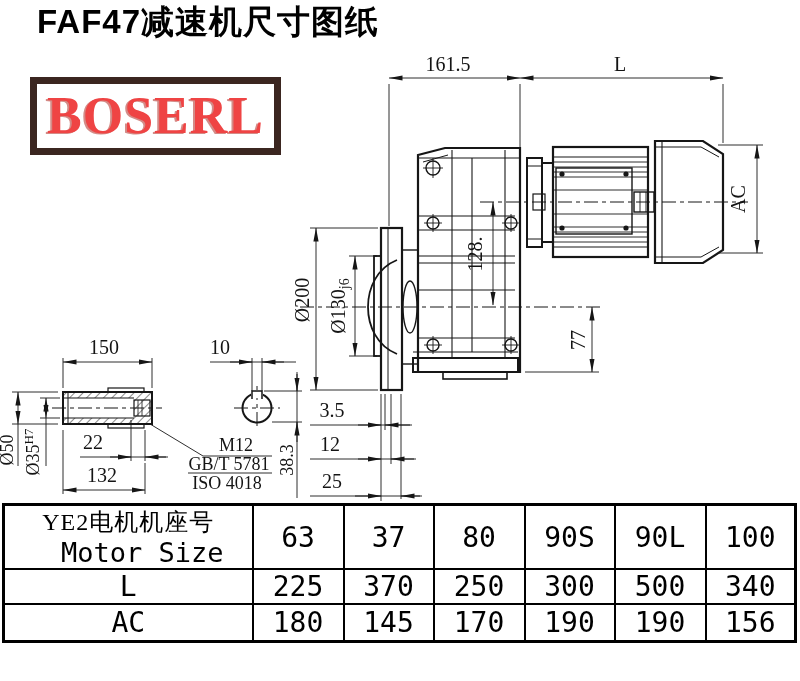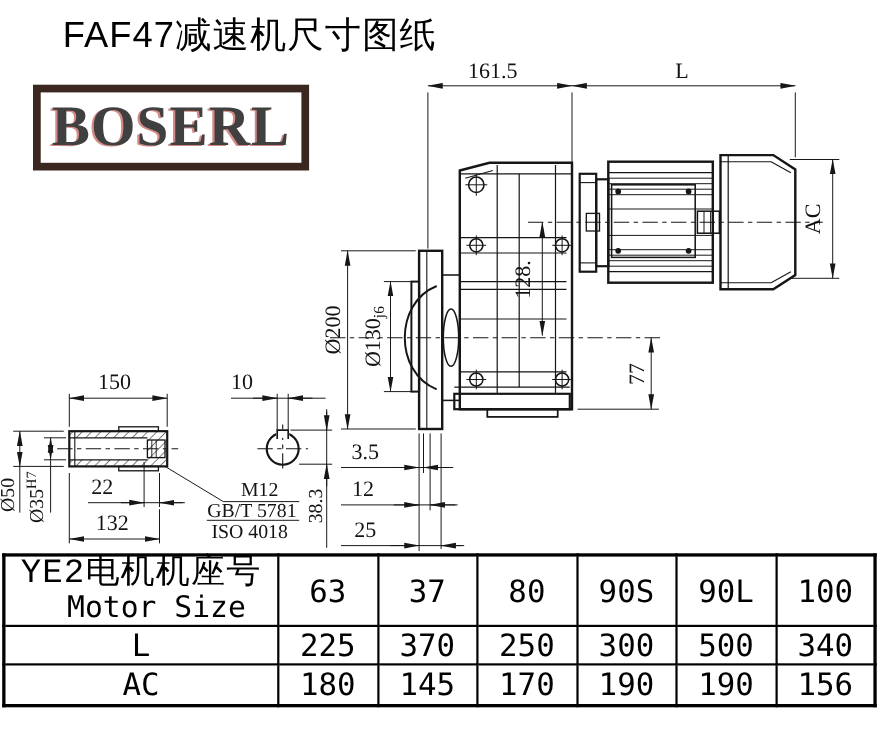--- a/index.html
+++ b/index.html
@@ -1,34 +1,34 @@
 <!DOCTYPE html>
 <html><head>
 <meta charset="utf-8">
 <style>
   html,body{margin:0;padding:0;background:#fff;}
   .page{position:relative;width:800px;height:681px;background:#fff;overflow:hidden;
         font-family:"Liberation Sans",sans-serif;color:#000;}
-  .title{position:absolute;left:37px;top:10px;font-size:33px;font-weight:400;
-         letter-spacing:1px;white-space:nowrap;margin-left:20px;}
+  .title{position:absolute;left:37px;top:0;font-size:33px;font-weight:700;
+         letter-spacing:1px;white-space:nowrap;}
   .logo-box{position:absolute;left:30px;top:77px;border:7px solid #3b2620;background:#fff;
             padding:2px 10px;display:flex;align-items:center;justify-content:center;}
   .logo-text{font-family:"Liberation Serif",serif;font-weight:700;font-size:52px;line-height:60px;
-             color:#404040;letter-spacing:1px;text-shadow:-2px 1px 0 rgba(176,44,36,0.55);}
+             color:#ef4444;letter-spacing:1px;text-shadow:-2px 1px 0 rgba(176,44,36,0.55);}
   svg.draw{position:absolute;left:0;top:0;}
   .ln{stroke:#161616;fill:none;}
   .dim{font-family:"Liberation Serif",serif;font-size:20px;fill:#141414;text-anchor:middle;}
   .dim-sm{font-size:18px;}
   table.spec{position:absolute;left:2px;top:503px;border-collapse:collapse;table-layout:fixed;
              width:795px;background:#fff;}
   table.spec, table.spec td{border:2px solid #000;}
   table.spec{border-width:3px;}
   table.spec td{text-align:center;vertical-align:middle;padding:0;
                 font-family:"DejaVu Sans Mono",monospace;font-size:28px;}
-  .hdr-cn{font-size:31px;letter-spacing:1px;line-height:32px;font-family:Liberation Mono, monospace;}
+  .hdr-cn{font-size:24px;letter-spacing:1px;line-height:32px;font-family:Liberation Serif, serif;}
   .hdr-en{font-size:27px;line-height:30px;padding-left:28px;}
 </style>
 </head>
 <body>
 
 <div class="page">
 
   <div class="title">FAF47减速机尺寸图纸</div>
 
   <div class="logo-box">

